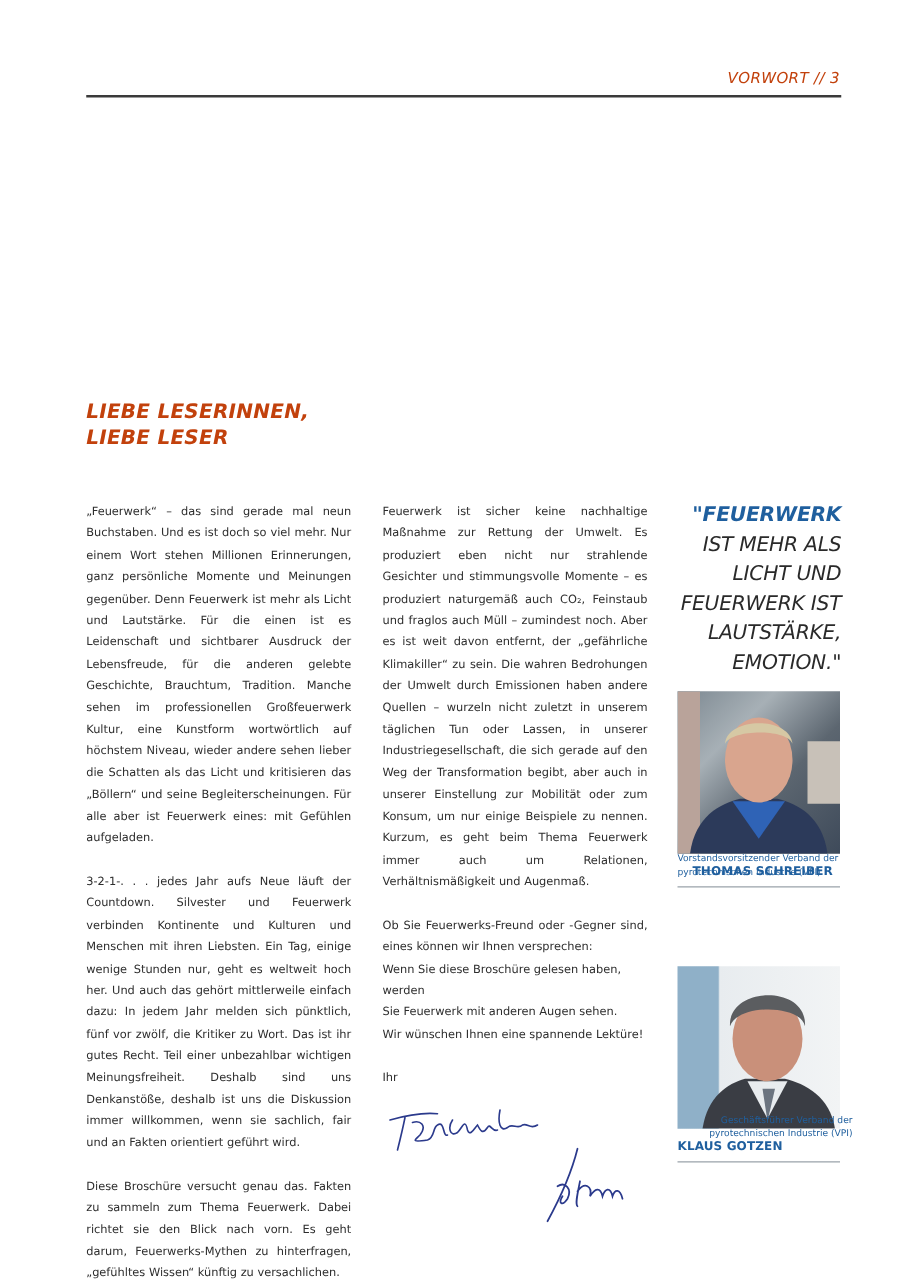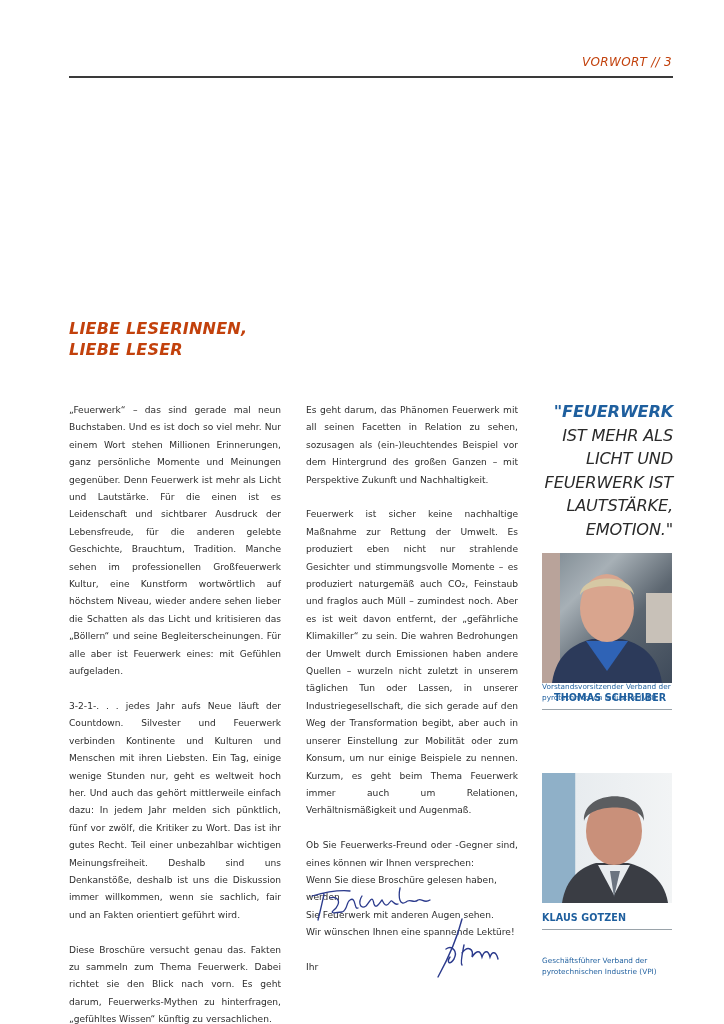--- a/index.html
+++ b/index.html
@@ -70,21 +70,20 @@
     <div>LIEBE LESER</div>
   </h1>
 
   <div class="col col-left">
     <p>„Feuerwerk“ – das sind gerade mal neun Buchsta­ben. Und es ist doch so viel mehr. Nur einem Wort stehen Millionen Erinnerungen, ganz persönli­che Momente und Meinungen gegenüber. Denn Feuerwerk ist mehr als Licht und Lautstärke. Für die einen ist es Leidenschaft und sichtbarer Aus­druck der Lebensfreude, für die anderen gelebte Geschichte, Brauchtum, Tradition. Manche sehen im professionellen Großfeuerwerk Kultur, eine Kunstform wortwörtlich auf höchstem Niveau, wieder andere sehen lieber die Schatten als das Licht und kritisieren das „Böllern“ und seine Be­gleiterscheinungen. Für alle aber ist Feuerwerk eines: mit Gefühlen aufgeladen.</p>
     <p>3-2-1-. . . jedes Jahr aufs Neue läuft der Count­down. Silvester und Feuerwerk verbinden Kon­tinente und Kulturen und Menschen mit ihren Liebsten. Ein Tag, einige wenige Stunden nur, geht es weltweit hoch her. Und auch das gehört mittlerweile einfach dazu: In jedem Jahr melden sich pünktlich, fünf vor zwölf, die Kritiker zu Wort. Das ist ihr gutes Recht. Teil einer unbezahlbar wichtigen Meinungsfreiheit. Deshalb sind uns Denkanstöße, deshalb ist uns die Diskussion im­mer willkommen, wenn sie sachlich, fair und an Fakten orientiert geführt wird.</p>
     <p>Diese Broschüre versucht genau das. Fakten zu sammeln zum Thema Feuerwerk. Dabei richtet sie den Blick nach vorn. Es geht darum, Feuer­werks-Mythen zu hinterfragen, „gefühltes Wis­sen“ künftig zu versachlichen.</p>
   </div>
 
   <div class="col col-mid">
-    <p>Es geht darum, das Phänomen Feuerwerk mit all seinen Facetten in Relation zu sehen, sozusagen als (ein-)leuchtendes Beispiel vor dem Hinter­grund des großen Ganzen – mit Perspektive Zu­kunft und Nachhaltigkeit.</p>
     <p>Feuerwerk ist sicher keine nachhaltige Maßnahme zur Rettung der Umwelt. Es produziert eben nicht nur strahlende Gesichter und stimmungsvolle Mo­mente – es produziert naturgemäß auch CO₂, Fein­staub und fraglos auch Müll – zumindest noch. Aber es ist weit davon entfernt, der „gefährliche Klimakiller“ zu sein. Die wahren Bedrohungen der Umwelt durch Emissionen haben andere Quellen – wurzeln nicht zuletzt in unserem täglichen Tun oder Lassen, in unserer Industriegesellschaft, die sich gerade auf den Weg der Transformation be­gibt, aber auch in unserer Einstellung zur Mobili­tät oder zum Konsum, um nur einige Beispiele zu nennen. Kurzum, es geht beim Thema Feuerwerk immer auch um Relationen, Verhältnismäßigkeit und Augenmaß.</p>
     <p class="closing">
       <span style="display:block;text-align:justify;text-align-last:justify;">Ob Sie Feuerwerks-Freund oder -Gegner sind,</span>
       <span style="display:block;">eines können wir Ihnen versprechen:</span>
       <span style="display:block;">Wenn Sie diese Broschüre gelesen haben, werden</span>
       <span style="display:block;">Sie Feuerwerk mit anderen Augen sehen.</span>
       <span style="display:block;">Wir wünschen Ihnen eine spannende Lektüre!</span>
     </p>
     <p>Ihr</p>
   </div>
@@ -127,18 +126,18 @@
     <svg width="130" height="130" viewBox="0 0 130 130">
       <path d="M20 130 C24 104, 40 94, 54 90 L86 90 C102 94, 122 104, 126 130 Z" fill="#3a3d44"></path>
       <path d="M56 92 L72 122 L88 92 Z" fill="#e8ecef"></path>
       <path d="M68 98 L72 124 L78 98 Z" fill="#6b7480"></path>
       <ellipse cx="72" cy="58" rx="28" ry="34" fill="#c9907a"></ellipse>
       <path d="M42 48 C40 16, 104 14, 102 48 C98 30, 48 30, 42 48 Z" fill="#5b5d60"></path>
     </svg>
   </div>
   <div class="person-name" style="top:912px;">KLAUS GOTZEN</div>
   <div class="person-rule" style="top:929px;"></div>
-  <div class="person-role" style="top:956px;">
+  <div class="person-role" style="top:891px;text-align:right;">
     <div>Geschäftsführer Verband der</div>
     <div>pyrotechnischen Industrie (VPI)</div>
   </div>
 
 </div>
 
 </body></html>

